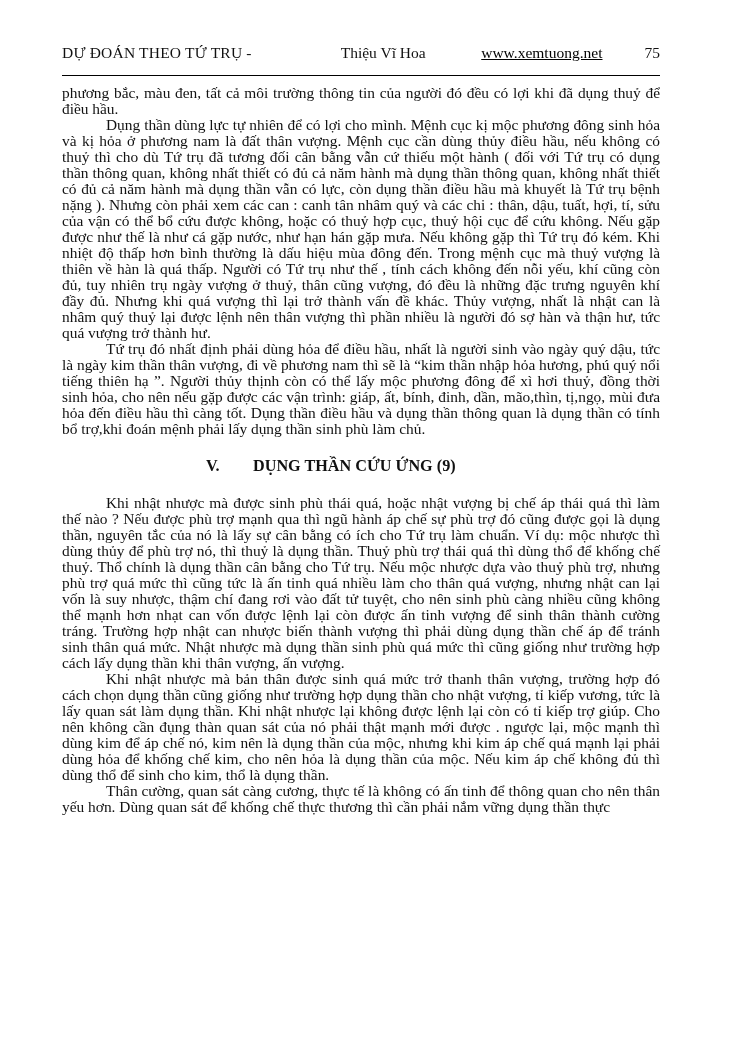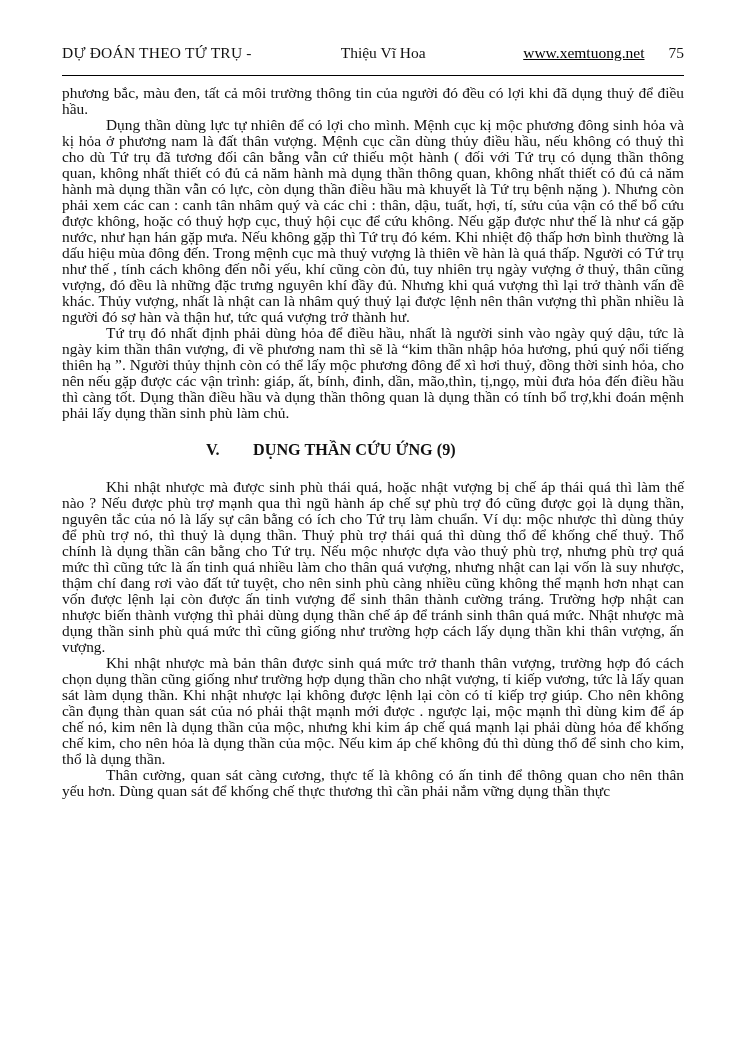--- a/index.html
+++ b/index.html
@@ -6,39 +6,39 @@
   html, body { width: 744px; background: #ffffff; }
   body {
     font-family: "Liberation Serif", "DejaVu Serif", serif;
     color: #111111;
     -webkit-font-smoothing: antialiased;
   }
   .page {
     width: 744px;
     height: 1053px;
     background: #ffffff;
-    padding: 44px 60px 0 62px;
+    padding: 44px 84px 0 62px;
     overflow: hidden;
   }
   
   .running-header {
     display: flex;
     align-items: baseline;
     font-size: 15.5px;
     white-space: nowrap;
   }
   .rh-title { letter-spacing: 0.2px; }
   .rh-author { margin-left: 89px; }
   .rh-site {
     margin-left: auto;
     text-decoration: underline;
     color: #000000;
     cursor: pointer;
   }
-  .rh-page { margin-left: 24px; }
+  .rh-page { margin-left: 42px; }
   .header-rule {
     border: none;
     border-top: 1.6px solid #000000;
     margin-top: 13px;
   }
   
   .body-text {
     margin-top: 9px;
     font-size: 15.4px;
     line-height: 16px;

